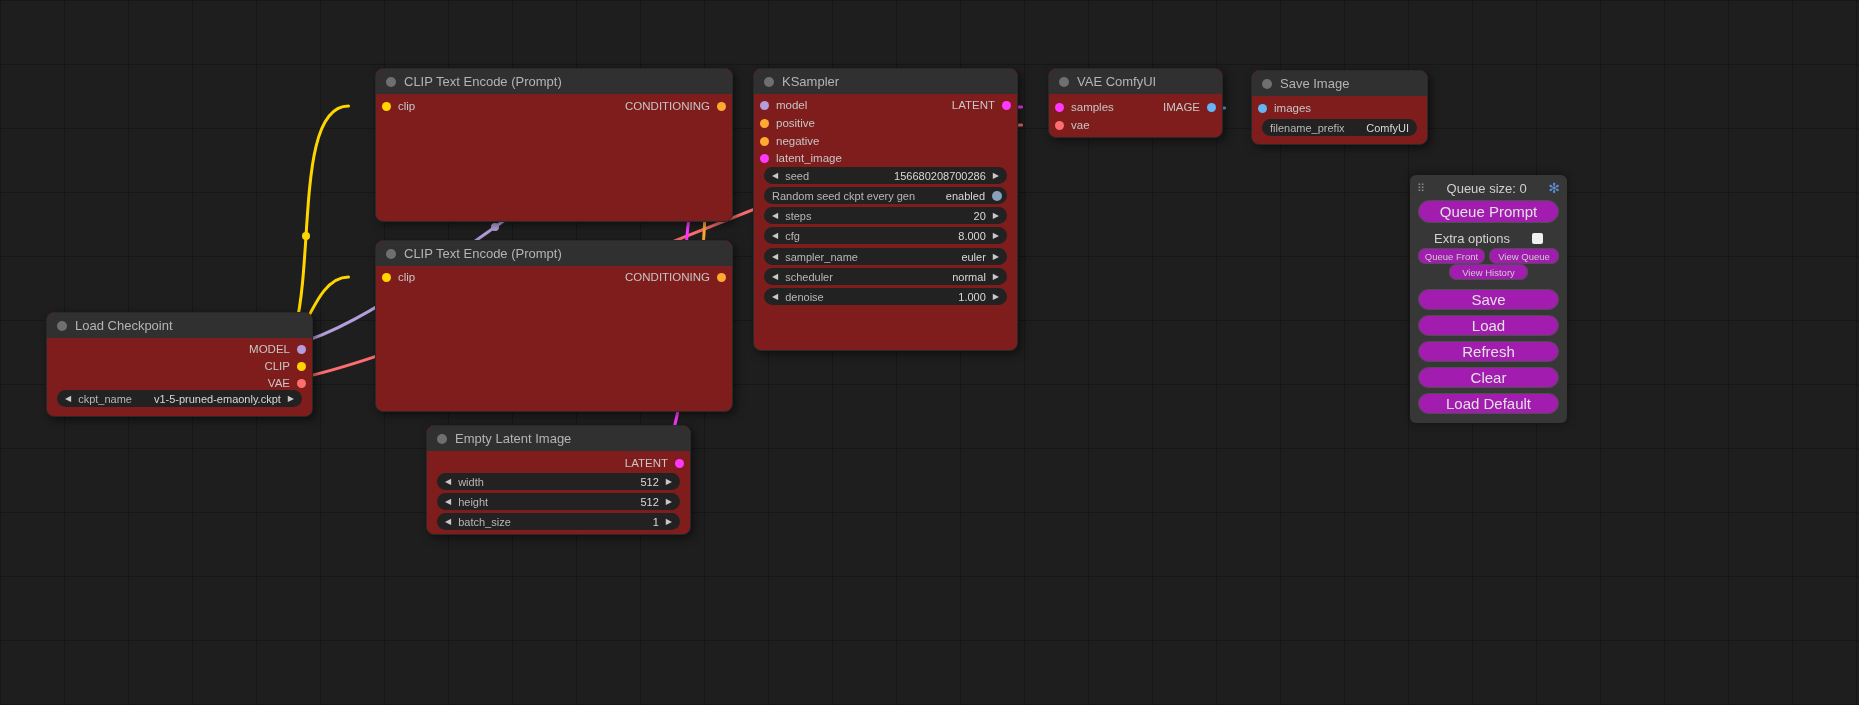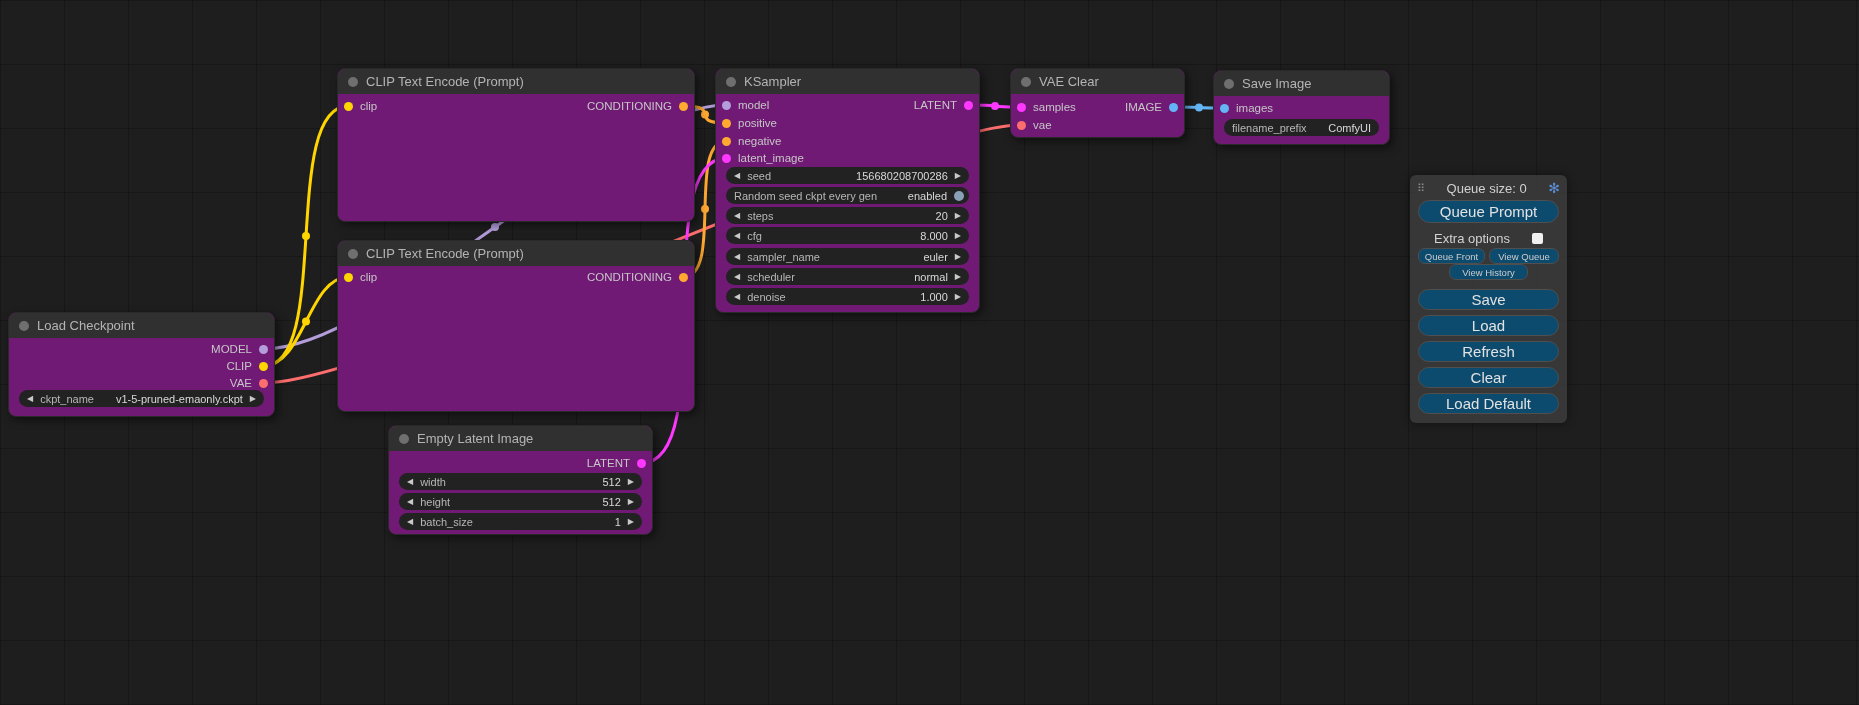--- a/index.html
+++ b/index.html
@@ -7,23 +7,24 @@
   body {
     position:relative; overflow:hidden;
     font-family:"Liberation Sans", sans-serif;
     background:
       linear-gradient(rgba(0,0,0,.22) 1px, transparent 1px) 0 0 / 64px 64px,
       linear-gradient(90deg, rgba(0,0,0,.22) 1px, transparent 1px) 0 0 / 64px 64px,
       #1e1e1e;
   }
   #wires { position:absolute; inset:0; z-index:1; }
   .node {
-    position:absolute; z-index:2; background:#701a75;
+    position:absolute; z-index:2; background:#7f1d1d;
     border-radius:8px; border:1px solid #292929;
     box-shadow:3px 3px 8px rgba(0,0,0,.5);
+    margin-left:38px;
   }
   .node-title {
     height:25px; display:flex; align-items:center; gap:8px; padding:0 10px;
     background:#303030; border-radius:8px 8px 0 0;
     color:#b4b4b4; font-size:13px; white-space:nowrap;
   }
   .title-dot { width:10px; height:10px; border-radius:50%; background:#6f6f6f; flex:0 0 auto; }
   .slot-row { position:absolute; height:14px; display:flex; align-items:center; gap:7px; font-size:11.5px; color:#c6c6c6; white-space:nowrap; }
   .slot-row.in  { left:6px; }
   .slot-row.out { right:6px; }
@@ -48,21 +49,21 @@
     position:absolute; left:1410px; top:175px; width:157px; height:248px;
     background:rgba(56,56,56,.97); border-radius:6px; z-index:3;
     box-shadow:0 0 8px rgba(0,0,0,.45); color:#d2d2d2; font-size:13px;
   }
   .qp-header { position:absolute; top:5px; left:7px; right:7px; height:16px;
     display:flex; align-items:center; justify-content:space-between; }
   .drag-handle { color:#8a8a8a; font-size:11px; line-height:1; }
   .gear-icon { color:#5a8fd8; font-size:14px; line-height:1; }
   .qp-title { font-size:13px; color:#d0d0d0;text-align:center; }
   .qp-btn {
-    position:absolute; left:8px; right:8px; background:#0c4a6e;
+    position:absolute; left:8px; right:8px; background:#a21caf;
     border:1px solid #4f4f4f; border-radius:12px; color:#e2e2e2;
     display:flex; align-items:center; justify-content:center;
     font-family:inherit; cursor:pointer;
   }
   .qp-btn.big   { height:23px; font-size:15px; }
   .qp-btn.mid   { height:21px; font-size:15px; }
   .qp-btn.small { height:16px; font-size:9.5px; border-radius:7px; color:#cccccc; }
   .extra-row { position:absolute; top:56px; left:0; right:0; height:14px;
     display:flex; align-items:center; justify-content:center; gap:22px; font-size:13px; }
   .checkbox { width:11px; height:11px; background:#f0f0f0; border-radius:2px; }
@@ -168,21 +169,21 @@
     <span class="arrow">▶</span>
   </div>
   <div class="widget" style="top:87px">
     <span class="arrow">◀</span>
     <span class="wname">batch_size</span>
     <span class="wvalue">1</span>
     <span class="arrow">▶</span>
   </div>
 </div>
 
-<div class="node" style="left:715px;top:68px;width:265px;height:245px">
+<div class="node" style="left:715px;top:68px;width:265px;height:283px">
   <div class="node-title">
     <span class="title-dot"></span>
     <span>KSampler</span>
   </div>
   <div class="slot-row in" style="top:29px">
     <span class="slot-dot" style="background: rgb(179, 157, 219);"></span>
     <span>model</span>
   </div>
   <div class="slot-row in" style="top:47px">
     <span class="slot-dot" style="background: rgb(255, 169, 49);"></span>
@@ -239,21 +240,21 @@
     <span class="arrow">◀</span>
     <span class="wname">denoise</span>
     <span class="wvalue">1.000</span>
     <span class="arrow">▶</span>
   </div>
 </div>
 
 <div class="node" style="left:1010px;top:68px;width:175px;height:70px">
   <div class="node-title">
     <span class="title-dot"></span>
-    <span>VAE Clear</span>
+    <span>VAE ComfyUI</span>
   </div>
   <div class="slot-row in" style="top:31px">
     <span class="slot-dot" style="background: rgb(255, 56, 255);"></span>
     <span>samples</span>
   </div>
   <div class="slot-row in" style="top:49px">
     <span class="slot-dot" style="background: rgb(255, 110, 110);"></span>
     <span>vae</span>
   </div>
   <div class="slot-row out" style="top:31px">

